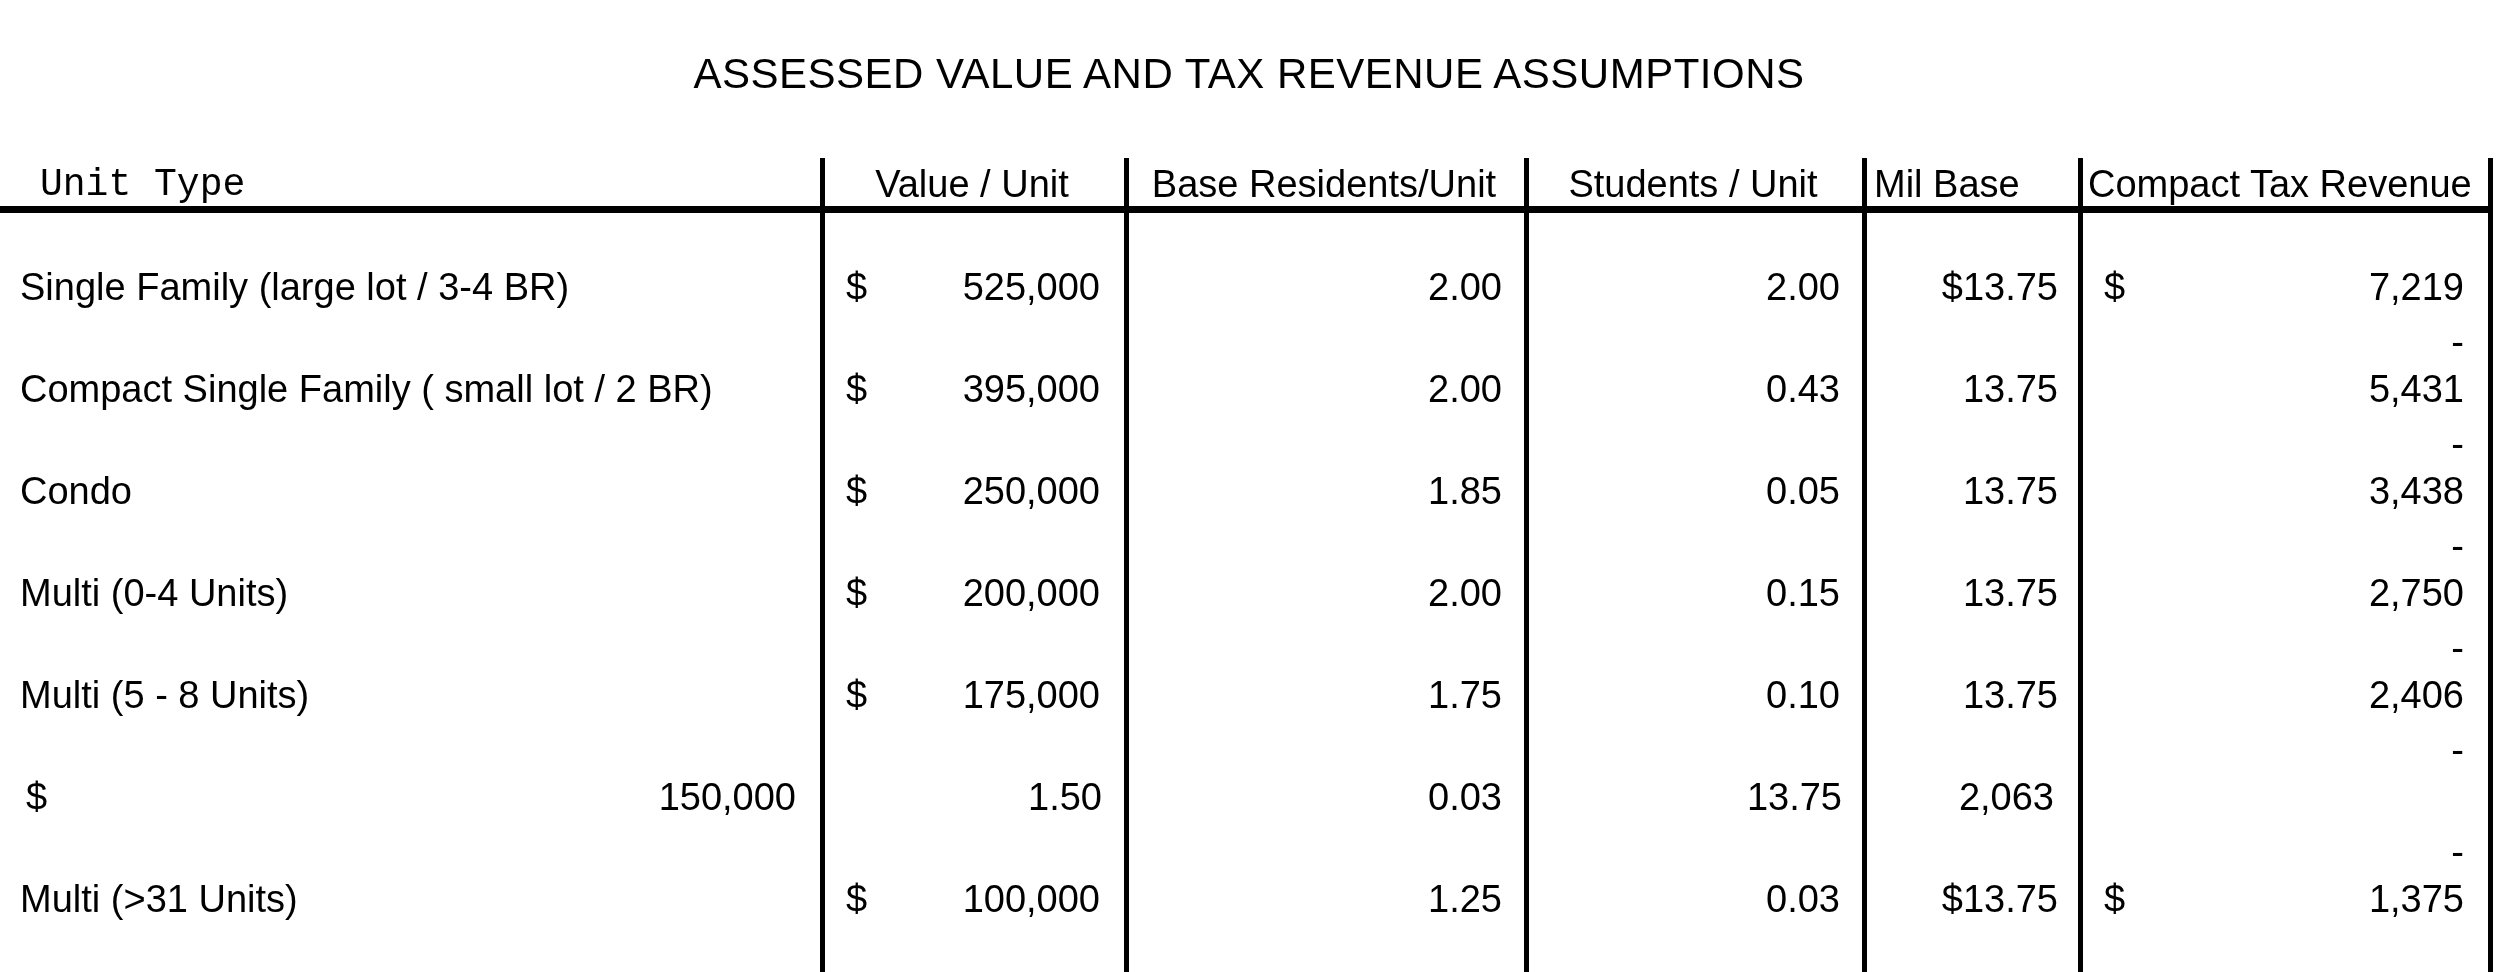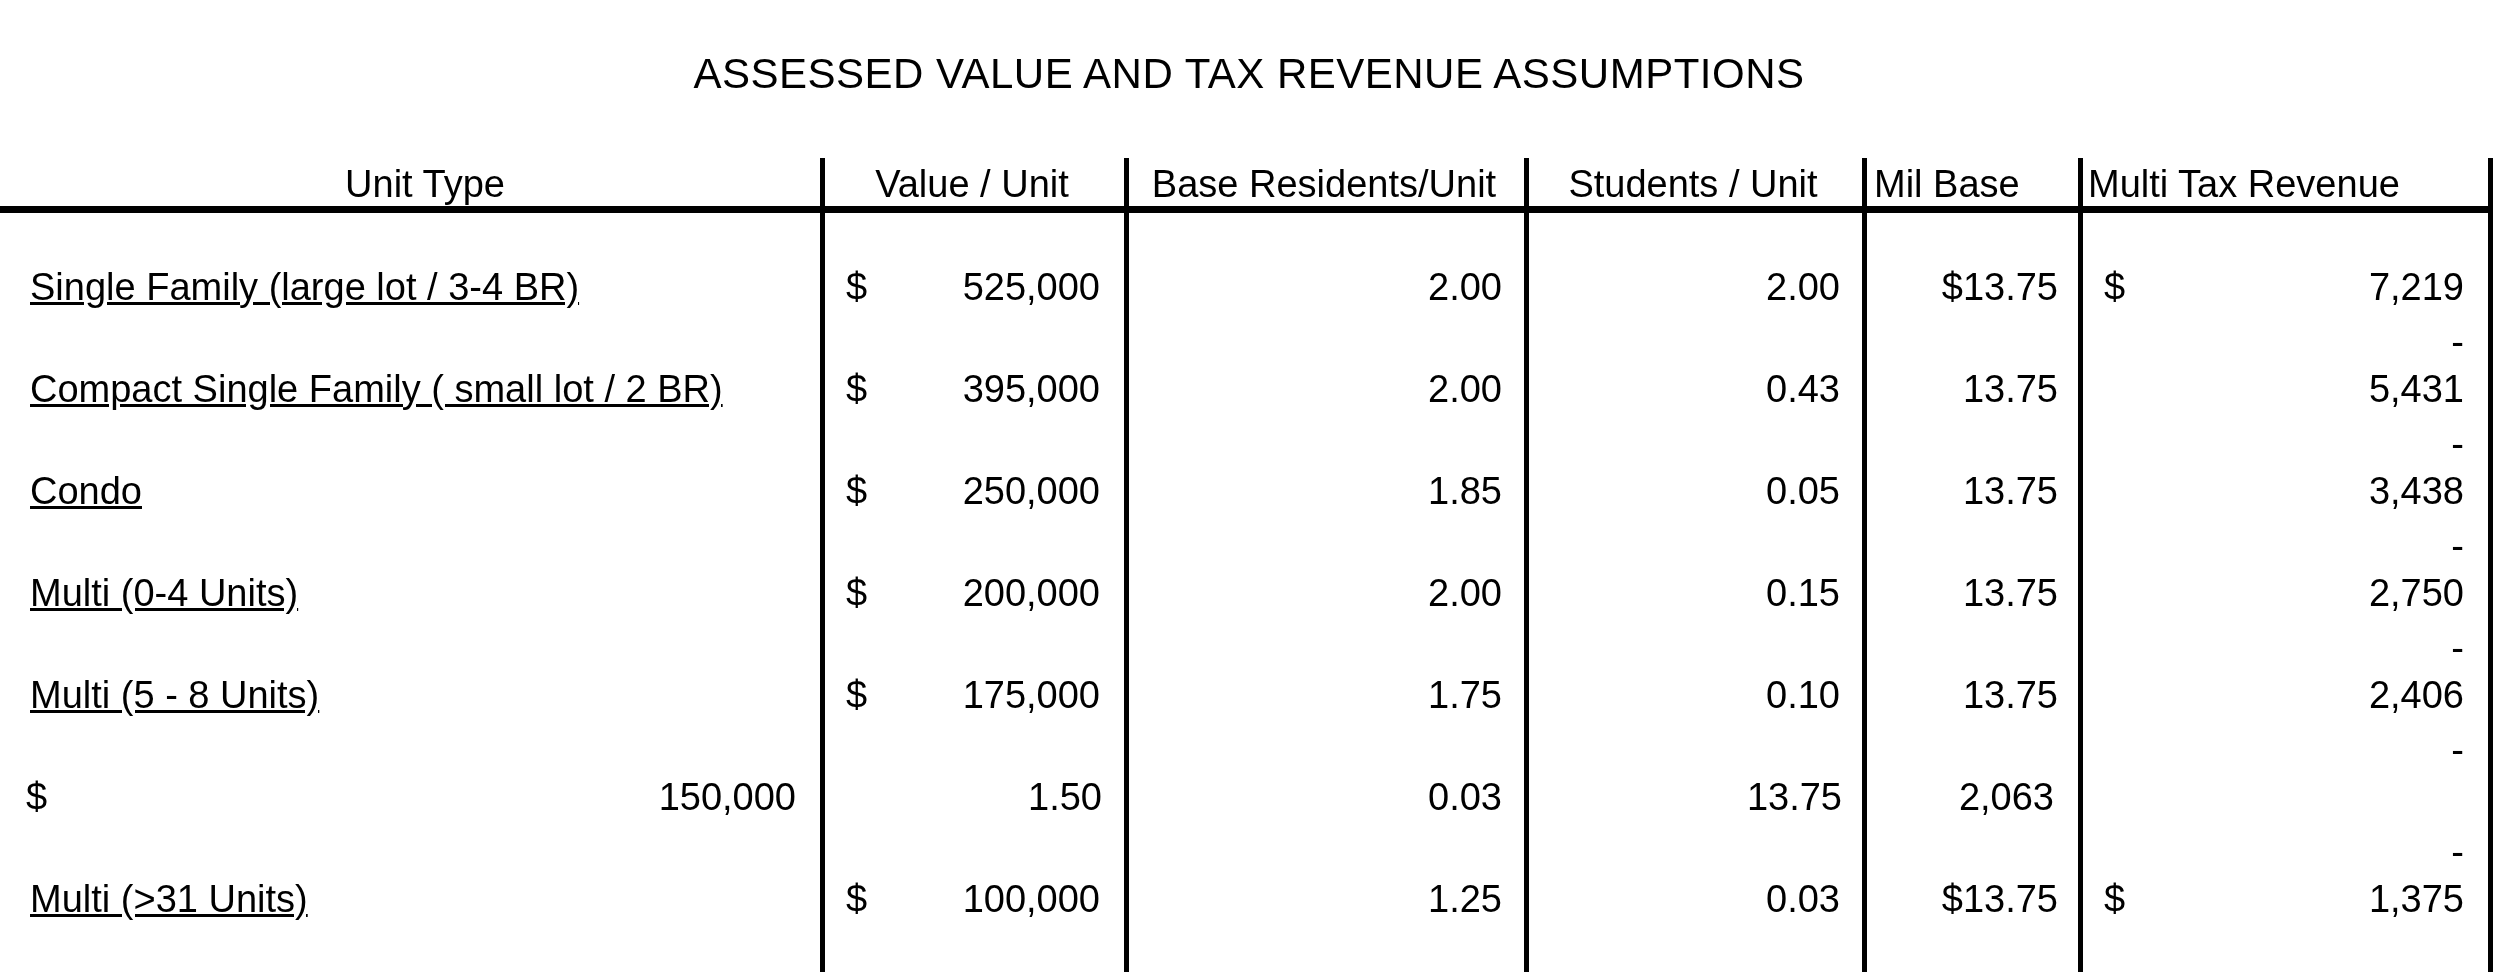--- a/index.html
+++ b/index.html
@@ -57,41 +57,41 @@
   }
   .header-row {
     position: absolute;
     top: 158px;
     left: 0;
     height: 48px;
     align-items: end;
     padding-bottom: 2px;
   }
   .header-row .hcell { white-space: nowrap; overflow: visible; }
-  .h-unit-type { text-align: center; padding-left: 30px; }
+  .h-unit-type { text-align: left; padding-left: 40px; font-family: Liberation Mono, monospace; }
   .h-center   { text-align: center; }
   .h-mil-rate { text-align: left; padding-left: 12px; }
   .h-revenue  { text-align: left; padding-left: 10px; }
 
   .table-body {
     position: absolute;
     top: 213px;
     left: 0;
     padding-top: 40px;
   }
   .data-row {
     height: 68px;
     align-items: center;
   }
   .spacer-row {
     height: 34px;
     align-items: center;
   }
   .cell { white-space: nowrap; }
-  .c-unit-type { text-align: left; padding-left: 30px; text-decoration: underline; }
+  .c-unit-type { text-align: left; padding-left: 20px; }
   .c-money {
     display: flex;
     justify-content: space-between;
     align-items: center;
     padding-left: 26px;
     padding-right: 24px;
   }
   .c-right-22 { text-align: right; padding-right: 22px; padding-left: 17px; }
   .c-mil-rate { text-align: right; padding-right: 20px; }
   .c-dash { text-align: right; padding-right: 24px; }
@@ -110,21 +110,21 @@
   <div class="vline v5"></div>
   <div class="vline v6"></div>
   <div class="header-rule"></div>
 
   <div class="grid-row header-row">
     <div class="hcell h-unit-type">Unit Type</div>
     <div class="hcell h-center">Value / Unit</div>
     <div class="hcell h-center">Base Residents/Unit</div>
     <div class="hcell h-center">Students / Unit</div>
     <div class="hcell h-mil-rate">Mil Base</div>
-    <div class="hcell h-revenue">Multi Tax Revenue</div>
+    <div class="hcell h-revenue">Compact Tax Revenue</div>
   </div>
 
   <div class="table-body">
   <div class="grid-row data-row">
     <div class="cell c-unit-type">Single Family (large lot / 3-4 BR)</div>
     <div class="cell c-money">
       <span>$</span>
       <span>525,000</span>
     </div>
     <div class="cell c-right-22">2.00</div>

